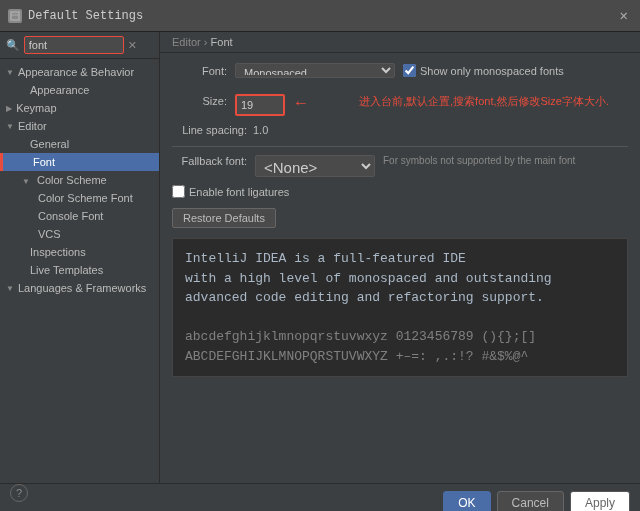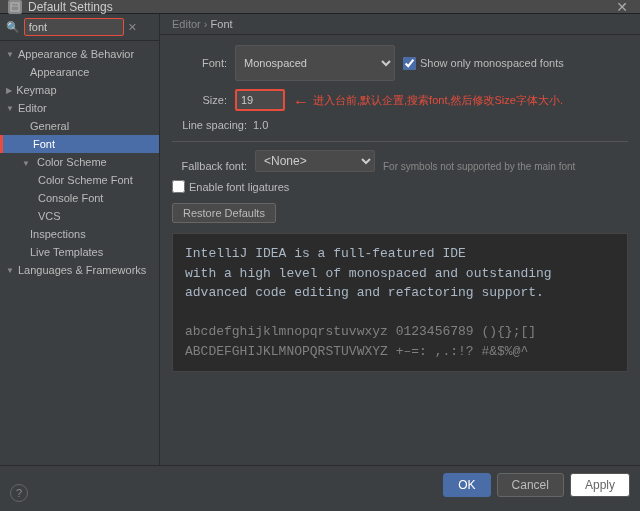--- a/index.html
+++ b/index.html
@@ -10,26 +10,27 @@
       color: #bbb;
       width: 640px;
       height: 511px;
       overflow: hidden;
       position: relative;
     }
 
     
     .title-bar {
       background: #4a4a4a;
-      height: 14px;
+      height: 32px;
       display: flex;
       align-items: center;
       padding: 4px 8px;
       border-bottom: 1px solid #222;
       justify-content: space-between;
+      font-family: Liberation Mono, monospace;
     }
     .title-bar-left {
       display: flex;
       align-items: center;
       gap: 6px;
     }
     .title-icon {
       width: 14px;
       height: 14px;
       background: #888;
@@ -138,21 +139,21 @@
       flex-shrink: 0;
     }
 
     .setting-select {
       background: #4a4a4a;
       border: 1px solid #555;
       color: #ccc;
       font-size: 11px;
       padding: 2px 4px;
       width: 160px;
-      height: 36px;
+      height: 15px;
       outline: none;
       border-radius: 2px;
     }
 
     .checkbox-label {
       display: flex;
       align-items: center;
       gap: 4px;
       font-size: 11px;
       color: #bbb;
@@ -165,35 +166,37 @@
     .size-input {
       background: #4a4a4a;
       border: 2px solid #e74c3c;
       color: #ccc;
       font-size: 11px;
       padding: 2px 4px;
       width: 50px;
       height: 22px;
       outline: none;
       border-radius: 2px;
+      margin-top: 8px;
     }
 
     .annotation-arrow {
       display: flex;
       align-items: center;
       gap: 4px;
     }
     .red-arrow {
       color: #e74c3c;
       font-size: 16px;
     }
     .annotation-text {
       color: #e74c3c;
       font-size: 11px;
       white-space: nowrap;
+      margin-left: 46px;
     }
 
     .line-spacing-row {
       display: flex;
       align-items: center;
       gap: 6px;
       margin-bottom: 10px;
     }
     .line-spacing-label {
       width: 75px;
@@ -208,36 +211,36 @@
     }
 
     .separator {
       border: none;
       border-top: 1px solid #555;
       margin: 4px 0 8px 0;
     }
 
     .fallback-row {
       display: flex;
-      align-items: flex-end;
+      align-items: flex-start;
       gap: 8px;
       margin-bottom: 8px;
     }
     .fallback-label {
       width: 75px;
       font-size: 11px;
       color: #bbb;
       text-align: right;
       flex-shrink: 0;
     }
     .fallback-select {
       background: #4a4a4a;
       border: 1px solid #555;
       color: #ccc;
-      font-size: 12px;
+      font-size: 15px;
       padding: 2px 4px;
       width: 120px;
       height: 22px;
       outline: none;
       border-radius: 2px;
     }
     .fallback-note {
       font-size: 10px;
       color: #888;
     }

